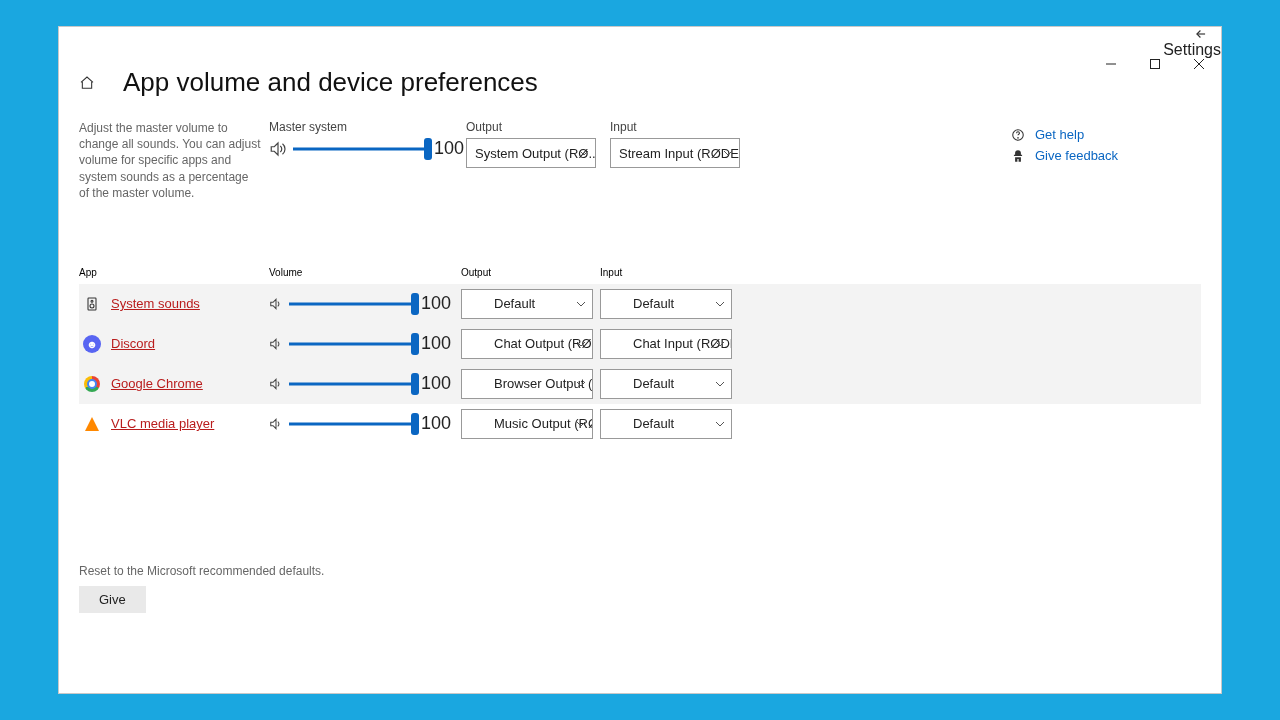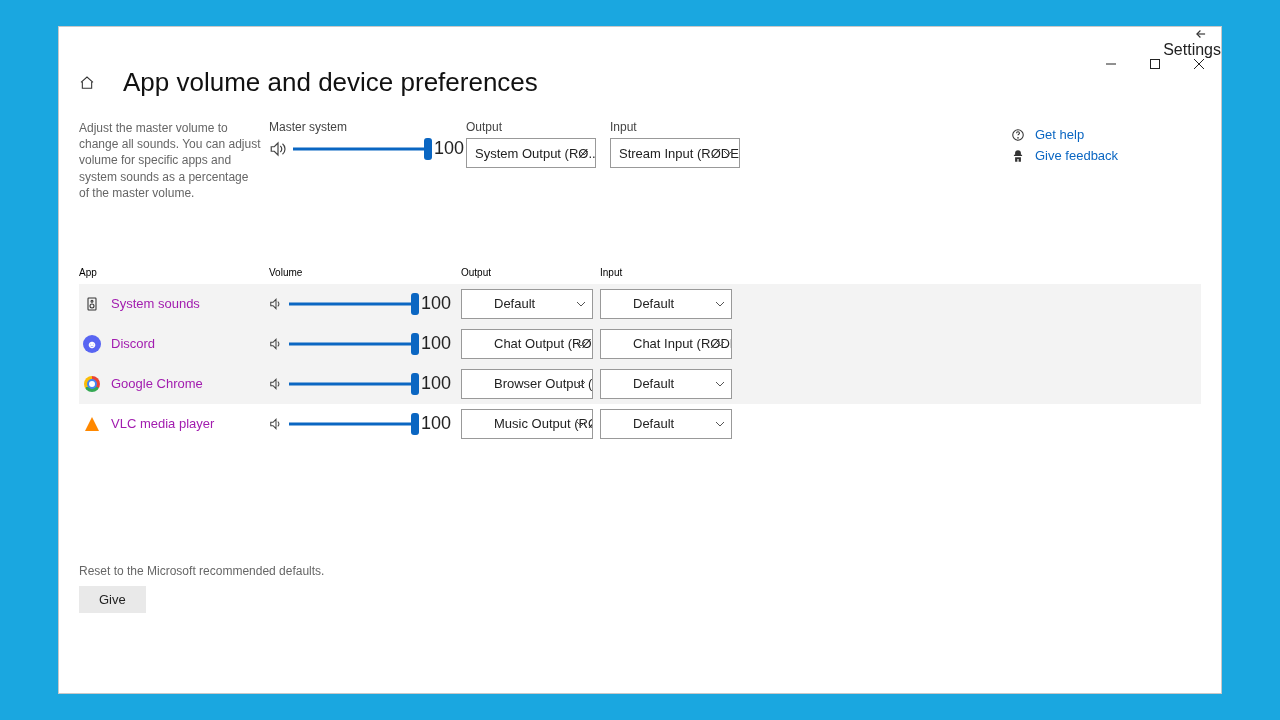--- a/index.html
+++ b/index.html
@@ -179,21 +179,21 @@
     align-items: center;
     gap: 10px;
     width: 190px;
     padding-left: 4px;
   }
   .app-icon {
     width: 18px; height: 18px;
     display: flex; align-items: center; justify-content: center;
     font-size: 14px;
   }
-  .app-name { font-size: 13px; color: #a21caf; }
+  .app-name { font-size: 13px; color: #b91c1c; text-decoration: underline; }
   .app-vol {
     display: flex;
     align-items: center;
     gap: 6px;
     width: 192px;
     padding-right: 10px;
   }
   .app-out { width: 139px; }
   .app-in  { width: 140px; }
   .reset-area { margin-top: 120px; }

